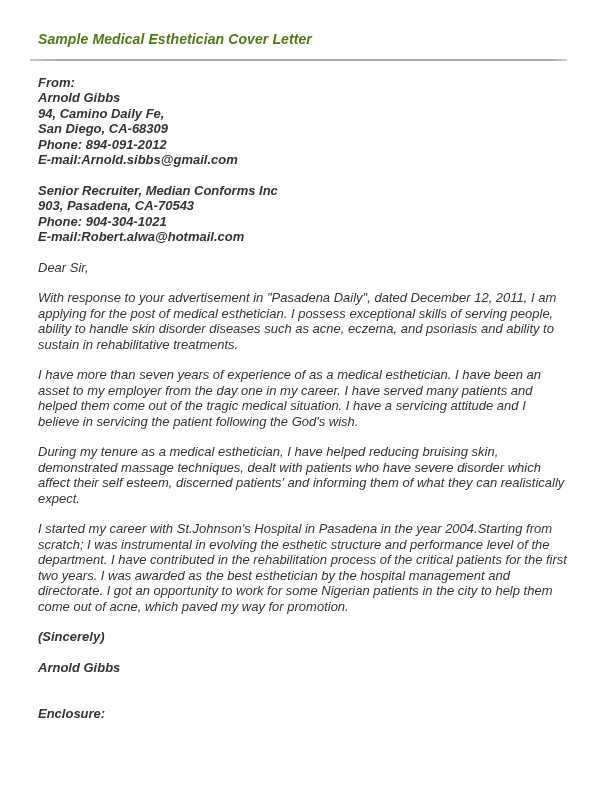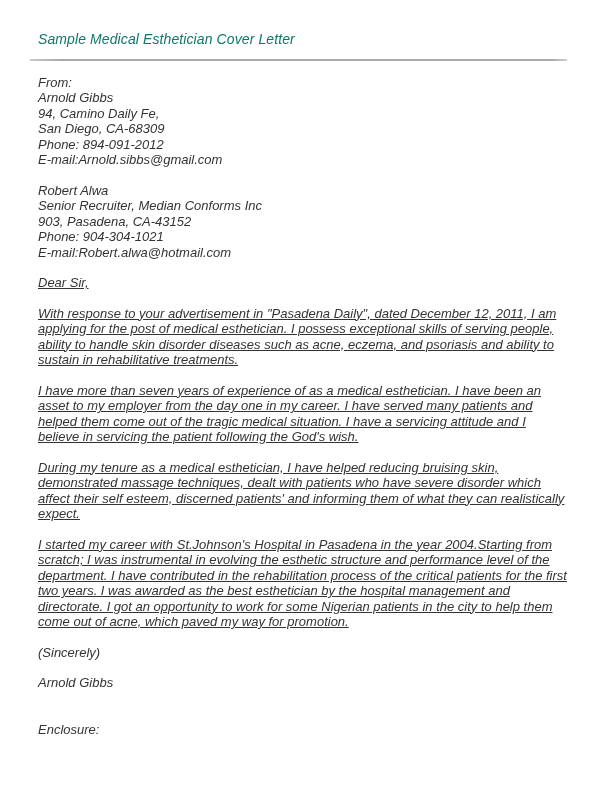--- a/index.html
+++ b/index.html
@@ -15,36 +15,36 @@
     width: 600px;
     height: 800px;
     padding: 32px 33px 0 38px;
     font-family: "Liberation Sans", sans-serif;
     font-style: italic;
     font-size: 13px;
     line-height: 15.5px;
     color: #333333;
   }
   .doc-title {
-    font-weight: normal;
+    font-weight: bold;
     font-size: 14px;
-    color: #0f766e;
+    color: #4d7c0f;
     margin: 0 0 11px 0;
     letter-spacing: 0.1px;
   }
   .divider {
     height: 2px;
     border: none;
     background: linear-gradient(to right, #c9c9c9, #a8a8a8 6%, #a8a8a8 97%, #cfcfcf);
     width: calc(100% + 8px);
     margin: 0 0 14px -8px;
   }
   .block { margin: 0 0 15px 0; }
-  .line { margin: 0; }
-  p.para { margin: 0 0 15px 0; text-decoration: underline; }
+  .line { margin: 0; font-weight: bold; }
+  p.para { margin: 0 0 15px 0; }
   .sig-name { margin: 15px 0 0 0; }
   .enclosure-label { margin: 31px 0 0 0; }
 </style>
 </head>
 <body>
 
 <div class="page">
 
   <h1 class="doc-title">Sample Medical Esthetician Cover Letter</h1>
   <div class="divider"></div>
@@ -52,23 +52,22 @@
   <div class="block">
     <div class="line">From:</div>
     <div class="line">Arnold Gibbs</div>
     <div class="line">94, Camino Daily Fe,</div>
     <div class="line">San Diego, CA-68309</div>
     <div class="line">Phone: 894-091-2012</div>
     <div class="line">E-mail:Arnold.sibbs@gmail.com</div>
   </div>
 
   <div class="block">
-    <div class="line">Robert Alwa</div>
     <div class="line">Senior Recruiter, Median Conforms Inc</div>
-    <div class="line">903, Pasadena, CA-43152</div>
+    <div class="line">903, Pasadena, CA-70543</div>
     <div class="line">Phone: 904-304-1021</div>
     <div class="line">E-mail:Robert.alwa@hotmail.com</div>
   </div>
 
   <p class="para">Dear Sir,</p>
 
   <p class="para">With response to your advertisement in "Pasadena Daily", dated December 12, 2011, I am applying for the post of medical esthetician. I possess exceptional skills of serving people, ability to handle skin disorder diseases such as acne, eczema, and psoriasis and ability to sustain in rehabilitative treatments.</p>
   <p class="para">I have more than seven years of experience of as a medical esthetician. I have been an asset to my employer from the day one in my career. I have served many patients and helped them come out of the tragic medical situation. I have a servicing attitude and I believe in servicing the patient following the God's wish.</p>
   <p class="para">During my tenure as a medical esthetician, I have helped reducing bruising skin, demonstrated massage techniques, dealt with patients who have severe disorder which affect their self esteem, discerned patients' and informing them of what they can realistically expect.</p>
   <p class="para">I started my career with St.Johnson's Hospital in Pasadena in the year 2004.Starting from scratch; I was instrumental in evolving the esthetic structure and performance level of the department. I have contributed in the rehabilitation process of the critical patients for the first two years. I was awarded as the best esthetician by the hospital management and directorate. I got an opportunity to work for some Nigerian patients in the city to help them come out of acne, which paved my way for promotion.</p>

